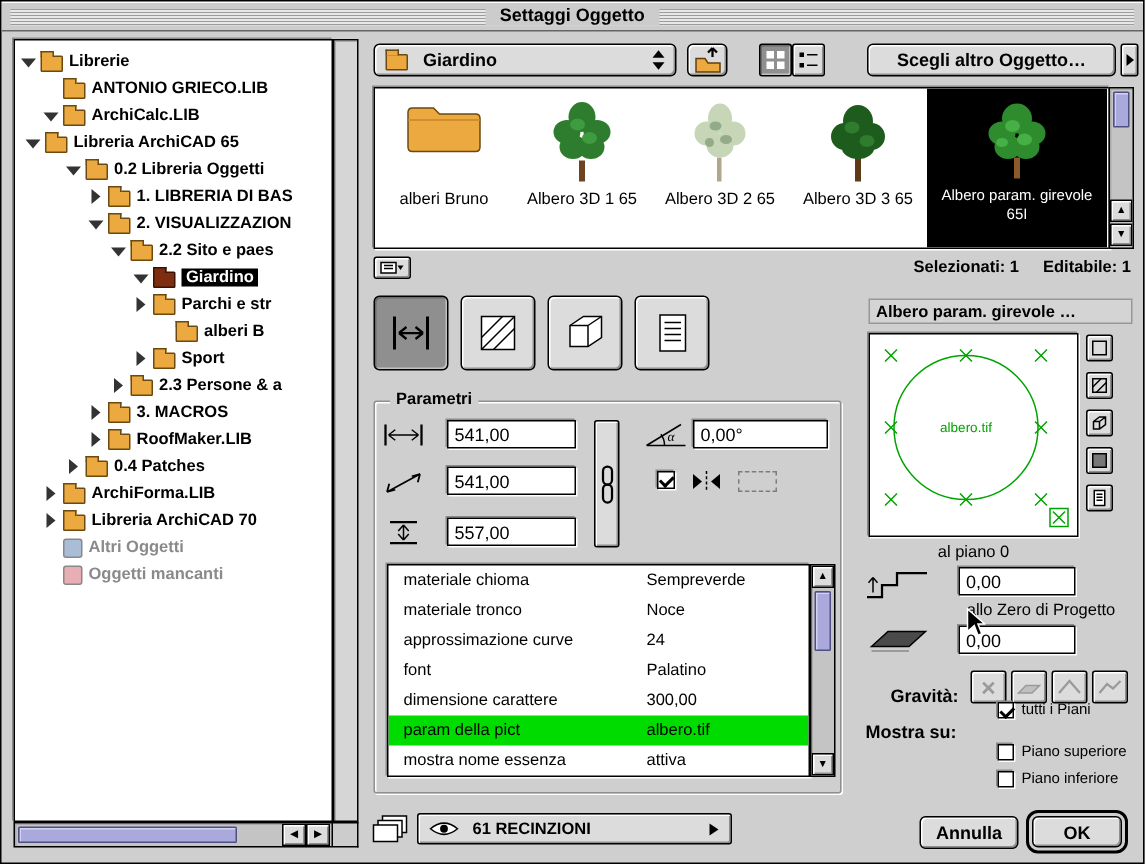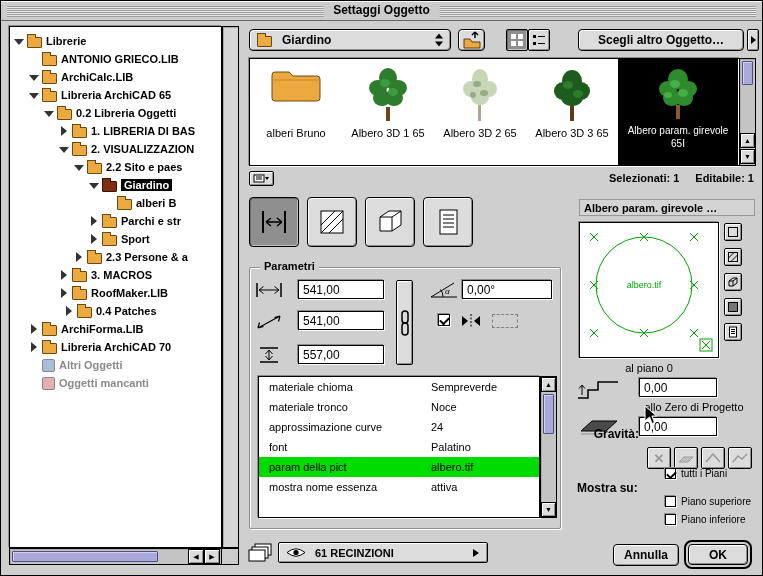--- a/index.html
+++ b/index.html
@@ -83,21 +83,21 @@
     <div class="trow" style="padding-left:19px">
         <span class="tri"></span>
         <span class="fico"></span>
         <span>ANTONIO GRIECO.LIB</span>
       </div>
     <div class="trow" style="padding-left:19px">
         <span class="tri d"></span>
         <span class="fico"></span>
         <span>ArchiCalc.LIB</span>
       </div>
-    <div class="trow" style="padding-left:19px">
+    <div class="trow" style="padding-left:7px">
         <span class="tri d"></span>
         <span class="fico"></span>
         <span>Libreria ArchiCAD 65</span>
       </div>
     <div class="trow" style="padding-left:34px">
         <span class="tri d"></span>
         <span class="fico"></span>
         <span>0.2 Libreria Oggetti</span>
       </div>
     <div class="trow" style="padding-left:49px">
@@ -113,51 +113,51 @@
     <div class="trow" style="padding-left:64px">
         <span class="tri d"></span>
         <span class="fico"></span>
         <span>2.2 Sito e paes</span>
       </div>
     <div class="trow" style="padding-left:79px">
         <span class="tri d"></span>
         <span class="fico dark"></span>
         <span class="sel-label">Giardino</span>
       </div>
+    <div class="trow" style="padding-left:79px">
+        <span class="tri r"></span>
+        <span class="fico"></span>
+        <span>Parchi e str</span>
+      </div>
     <div class="trow" style="padding-left:94px">
         <span class="tri"></span>
         <span class="fico"></span>
         <span>alberi B</span>
       </div>
     <div class="trow" style="padding-left:79px">
         <span class="tri r"></span>
         <span class="fico"></span>
-        <span>Parchi e str</span>
-      </div>
-    <div class="trow" style="padding-left:79px">
-        <span class="tri r"></span>
-        <span class="fico"></span>
         <span>Sport</span>
       </div>
     <div class="trow" style="padding-left:64px">
         <span class="tri r"></span>
         <span class="fico"></span>
         <span>2.3 Persone &amp; a</span>
       </div>
     <div class="trow" style="padding-left:49px">
         <span class="tri r"></span>
         <span class="fico"></span>
         <span>3. MACROS</span>
       </div>
     <div class="trow" style="padding-left:49px">
         <span class="tri r"></span>
         <span class="fico"></span>
         <span>RoofMaker.LIB</span>
       </div>
-    <div class="trow" style="padding-left:54px">
+    <div class="trow" style="padding-left:34px">
         <span class="tri r"></span>
         <span class="fico"></span>
         <span>0.4 Patches</span>
       </div>
     <div class="trow" style="padding-left:19px">
         <span class="tri r"></span>
         <span class="fico"></span>
         <span>ArchiForma.LIB</span>
       </div>
     <div class="trow" style="padding-left:19px">
@@ -415,20 +415,24 @@
           <span class="pn">materiale tronco</span>
           <span class="pv">Noce</span>
         </div>
       <div class="prow">
           <span class="pn">approssimazione curve</span>
           <span class="pv">24</span>
         </div>
       <div class="prow">
           <span class="pn">font</span>
           <span class="pv">Palatino</span>
+        </div>
+      <div class="prow">
+          <span class="pn">dimensione carattere</span>
+          <span class="pv">300,00</span>
         </div>
       <div class="prow hl">
           <span class="pn">param della pict</span>
           <span class="pv">albero.tif</span>
         </div>
       <div class="prow">
           <span class="pn">mostra nome essenza</span>
           <span class="pv">attiva</span>
         </div>
     </div>
@@ -501,21 +505,21 @@
   <div class="lbl" style="left:630px;top:400px;width:126px;text-align:center">allo Zero di Progetto</div>
 
   <span style="position:absolute;left:576px;top:412px">
     <svg width="44" height="24" viewBox="0 0 44 24">
         <path d="M4 18 L15 8 H40 L29 18 Z" fill="#4a4a4a" stroke="#000"></path>
         <path d="M4 21 H29" stroke="#8a8a8a"></path>
       </svg>
   </span>
   <div class="fld" style="left:638px;top:416px;width:78px;height:19px">0,00</div>
 
-  <div class="lbl bold f12" style="left:566px;top:426px;width:72px;text-align:right">Gravità:</div>
+  <div class="lbl bold f12" style="left:566px;top:456px;width:72px;text-align:right">Gravità:</div>
   <div class="b sq" style="left:646px;top:446px;width:24px;height:22px">
       <span style="color:#9a9a9a;font-weight:bold;font-size:13px">✕</span>
     </div>
   <div class="b sq" style="left:673px;top:446px;width:24px;height:22px">
       <svg width="18" height="14" viewBox="0 0 18 14">
         <path d="M2 11 L7 6 H16 L11 11 Z" fill="#c0c0c0" stroke="#9a9a9a"></path>
       </svg>
     </div>
   <div class="b sq" style="left:700px;top:446px;width:24px;height:22px">
       <svg width="18" height="14" viewBox="0 0 18 14">

